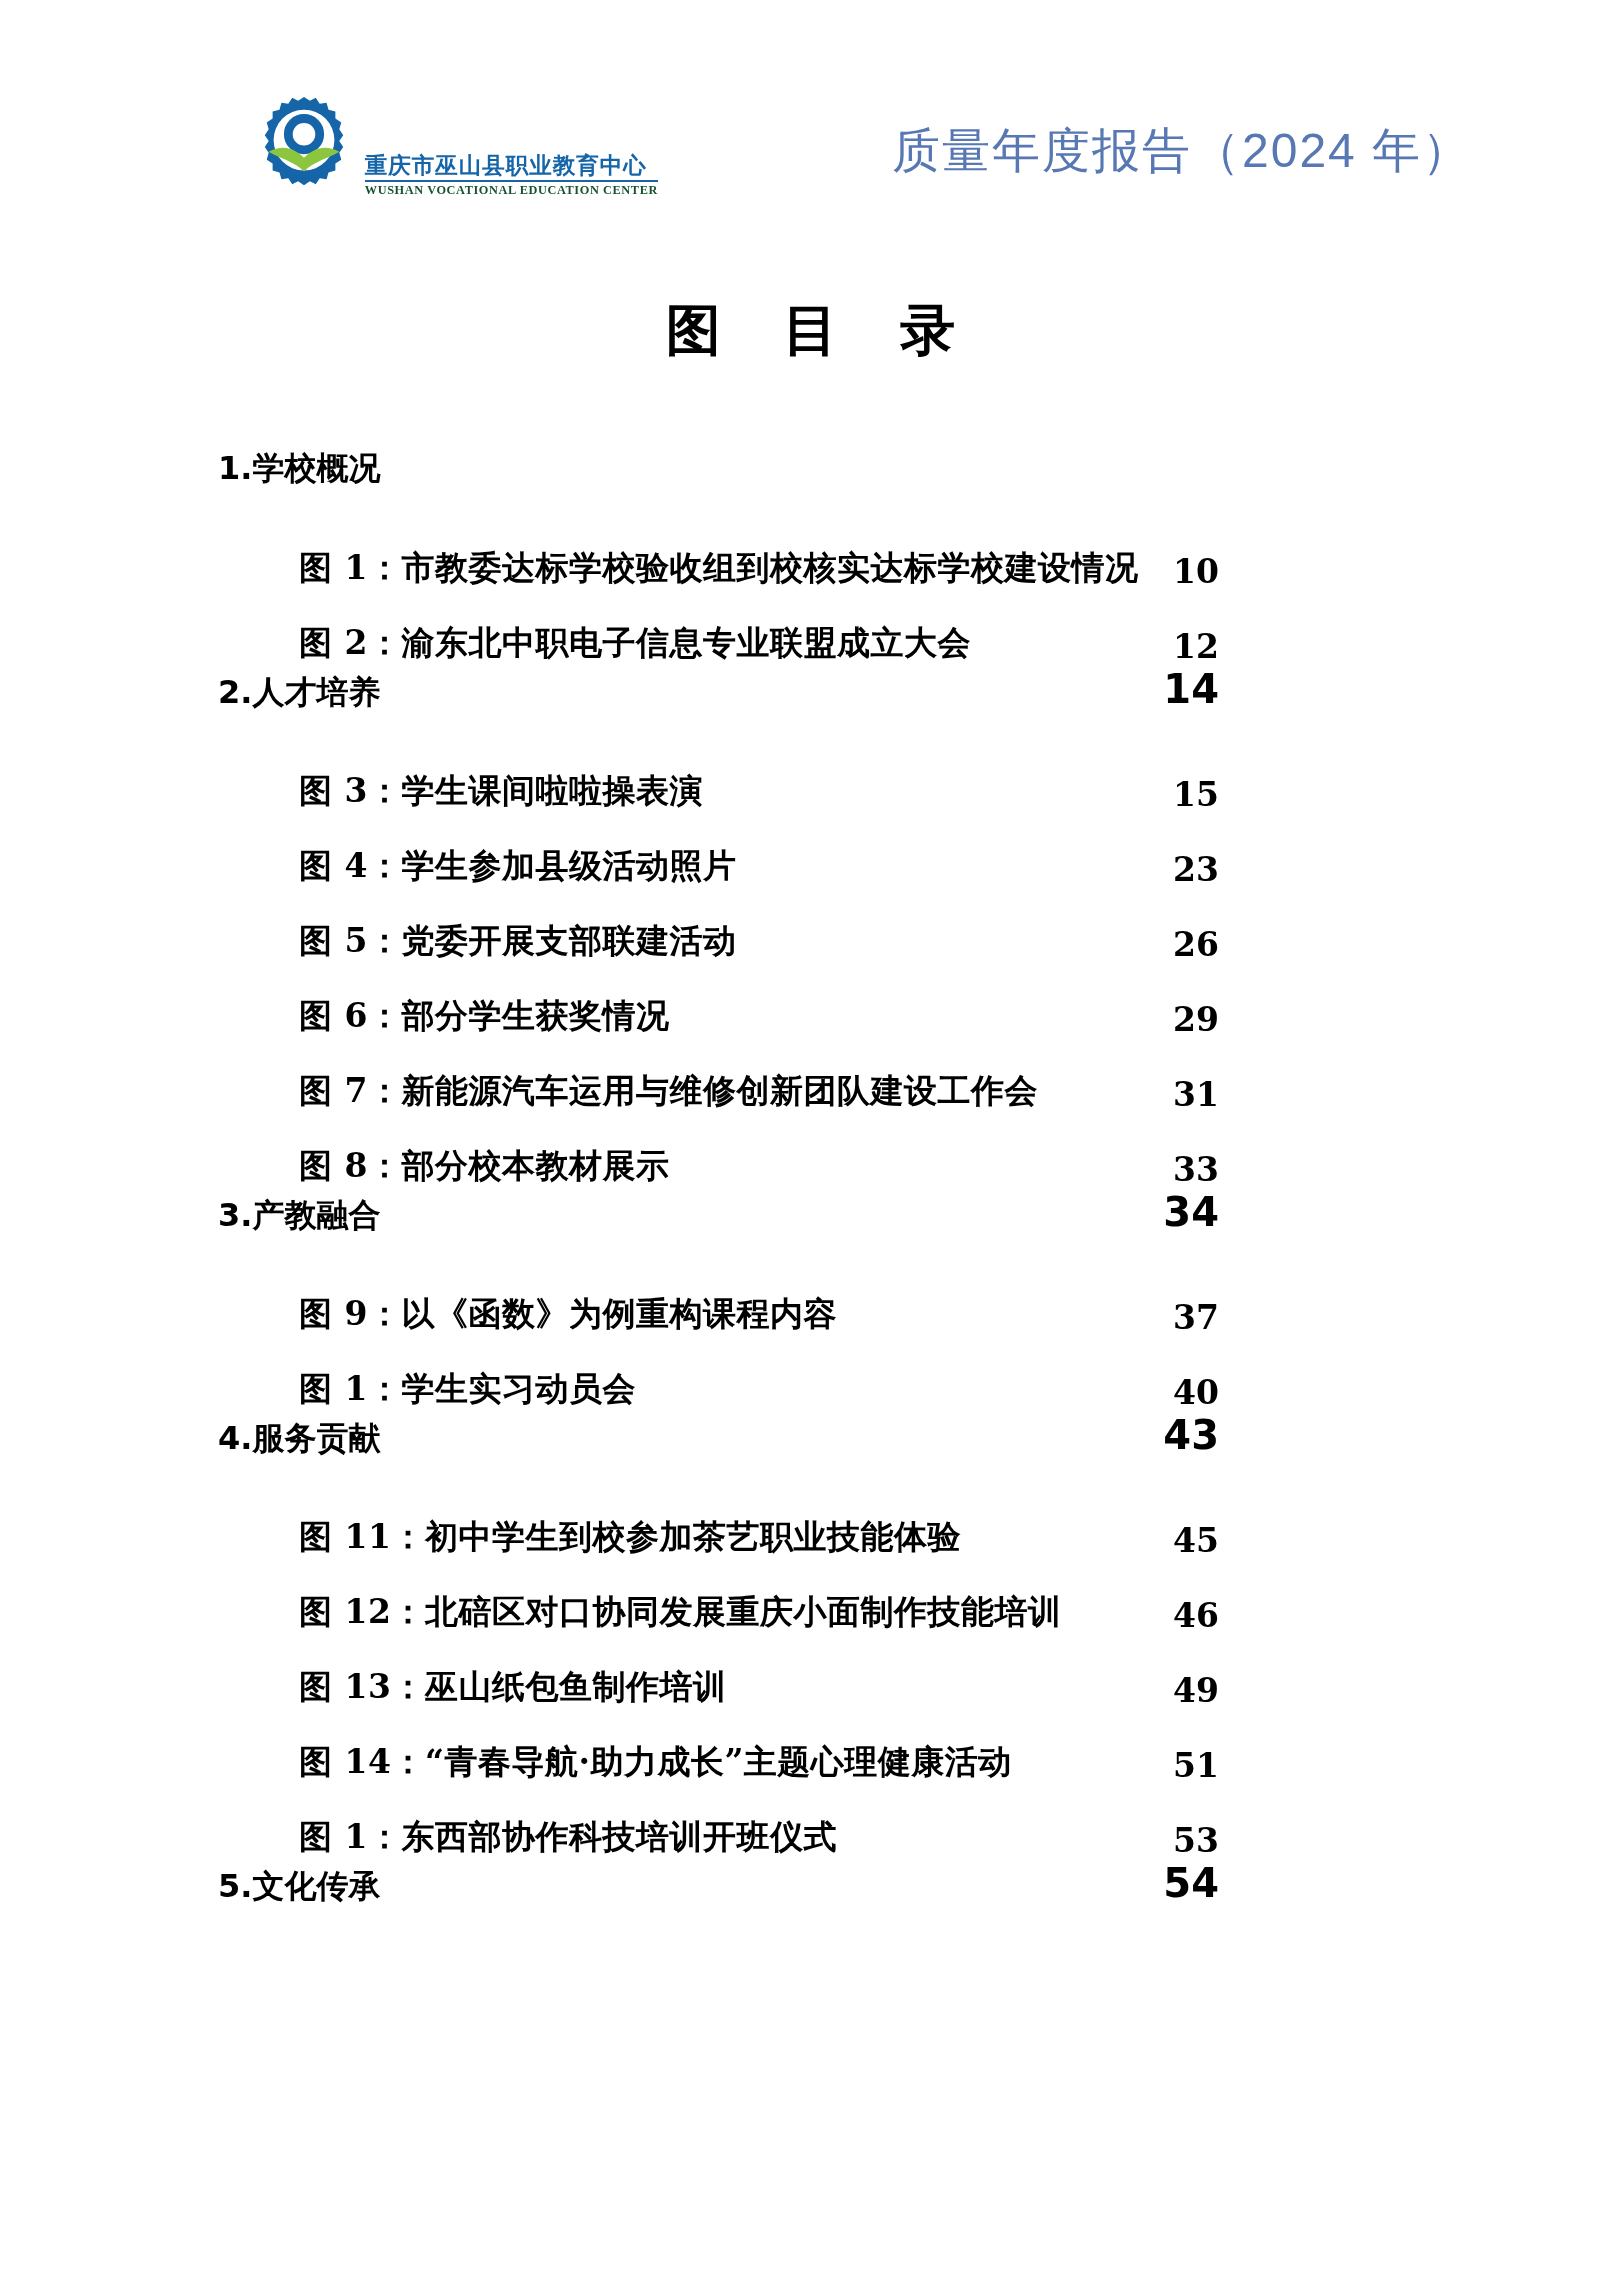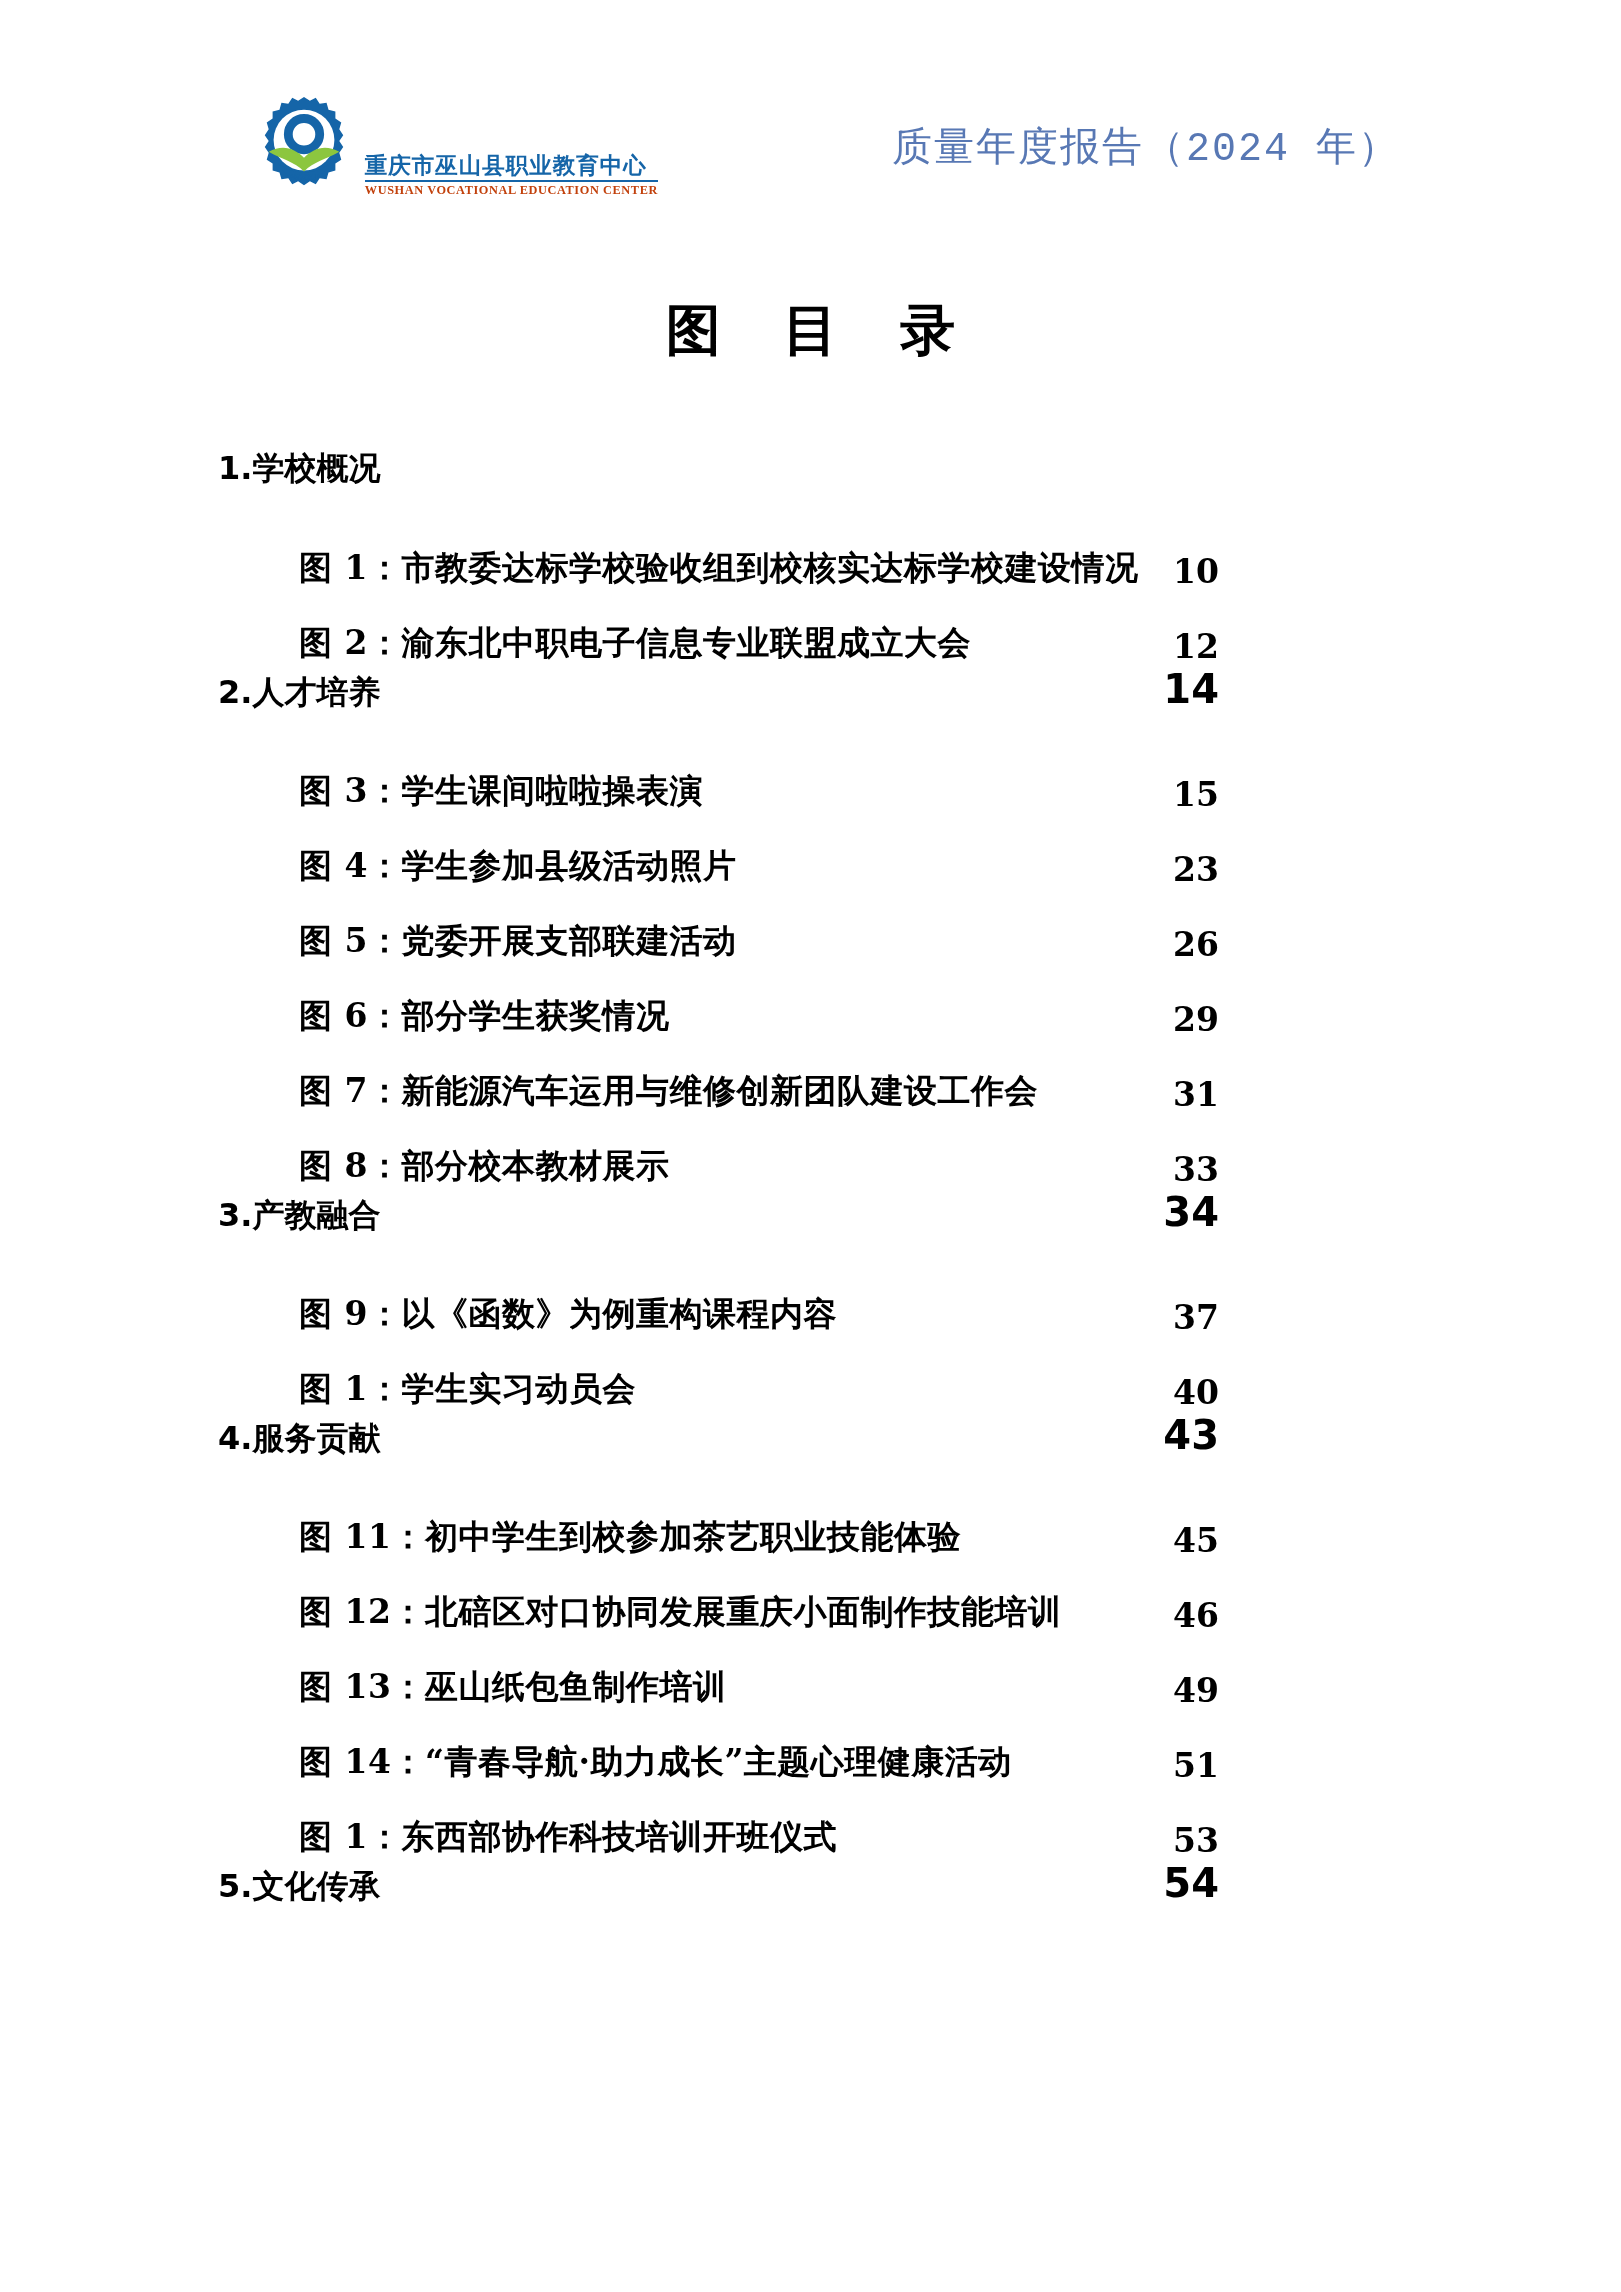--- a/index.html
+++ b/index.html
@@ -68,32 +68,32 @@
   }
   .logo-rule {
     height: 1.5px;
     background: #1565a8;
     margin: 2px 0 2px 0;
   }
   .logo-en {
     font-family: "Liberation Serif", "DejaVu Serif", serif;
     font-size: 12.3px;
     font-weight: bold;
-    color: #c2410c;
+    color: #14532d;
     letter-spacing: 0.6px;
     line-height: 1.1;
     white-space: nowrap;
   }
 
   .header-title {
     position: absolute;
     left: 892px;
     top: 41px;
-    font-family: Liberation Mono, monospace;
-    font-size: 40px;
+    font-family: Liberation Sans, sans-serif;
+    font-size: 48px;
     color: #5878b4;
     letter-spacing: 2px;
     white-space: nowrap;
   }
 
   
   .toc-title {
     position: absolute;
     left: 0;
     top: 294px;

